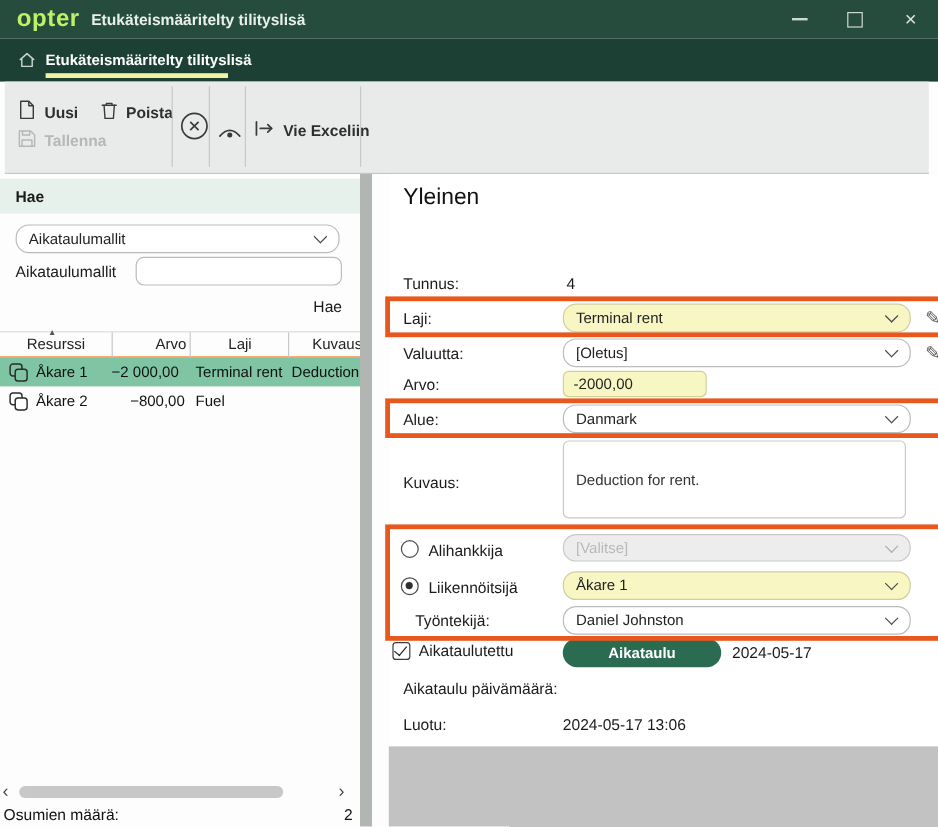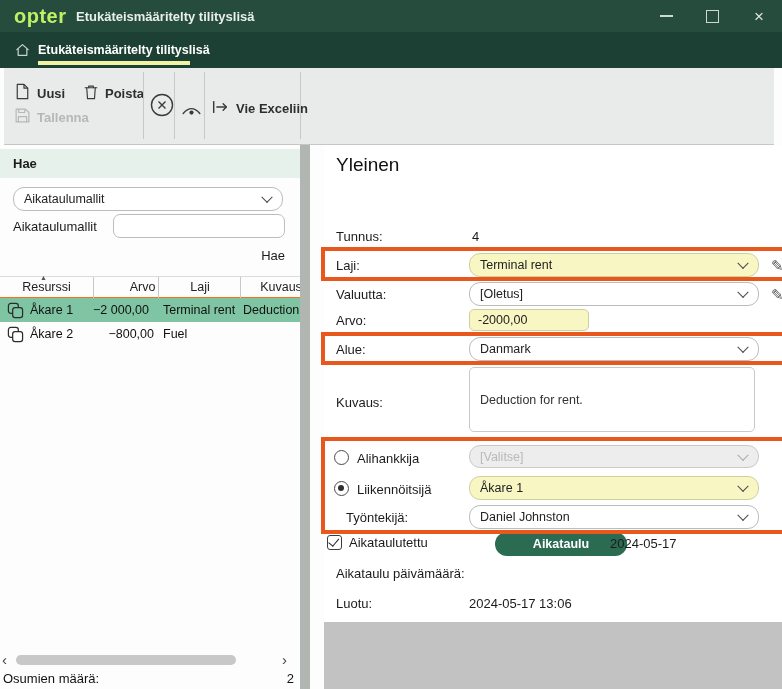--- a/index.html
+++ b/index.html
@@ -63,21 +63,21 @@
   .val{position:absolute;font-size:13px;color:#1b1b1b;white-space:nowrap;}
   .orange{position:absolute;left:-3px;width:467px;border:4px solid var(--highlight-orange,#E8581D);box-sizing:border-box;
         pointer-events:none;z-index:5;}
   .pencil{position:absolute;font-size:15px;color:#555;background:transparent;border:none;line-height:24px;cursor:default;}
   .radio{position:absolute;width:15px;height:15px;border:1.6px solid #4a4a4a;border-radius:50%;box-sizing:border-box;}
   .radio.sel::after{content:"";position:absolute;left:2.6px;top:2.6px;width:6.5px;height:6.5px;border-radius:50%;background:#2f2f2f;}
   .checkbox{position:absolute;width:15px;height:15px;border:1.6px solid #3c3c3c;border-radius:3px;box-sizing:border-box;}
   .checkbox::after{content:"";position:absolute;left:3.2px;top:-0.5px;width:4.5px;height:8.5px;
         border-right:1.9px solid #222;border-bottom:1.9px solid #222;transform:rotate(40deg);}
   .greenbtn{position:absolute;left:145px;top:387px;width:132px;height:24px;background:var(--button-green,#2B6B52);
-        border:none;border-radius:12px;color:#fff;font-family:"Liberation Sans",sans-serif;font-size:12.5px;font-weight:bold;cursor:default;margin-left:26px;}
+        border:none;border-radius:12px;color:#fff;font-family:"Liberation Sans",sans-serif;font-size:12.5px;font-weight:bold;cursor:default;}
   .kbox{position:absolute;left:145px;top:222px;width:286px;height:65px;border:1px solid #c9c9c9;border-radius:5px;
         box-sizing:border-box;font-size:12.5px;color:#333;display:flex;align-items:center;padding-left:10px;}
 </style>
 </head>
 <body>
 
 <div class="app">
 
   <div class="titlebar">
     <div class="logo">opter</div>

